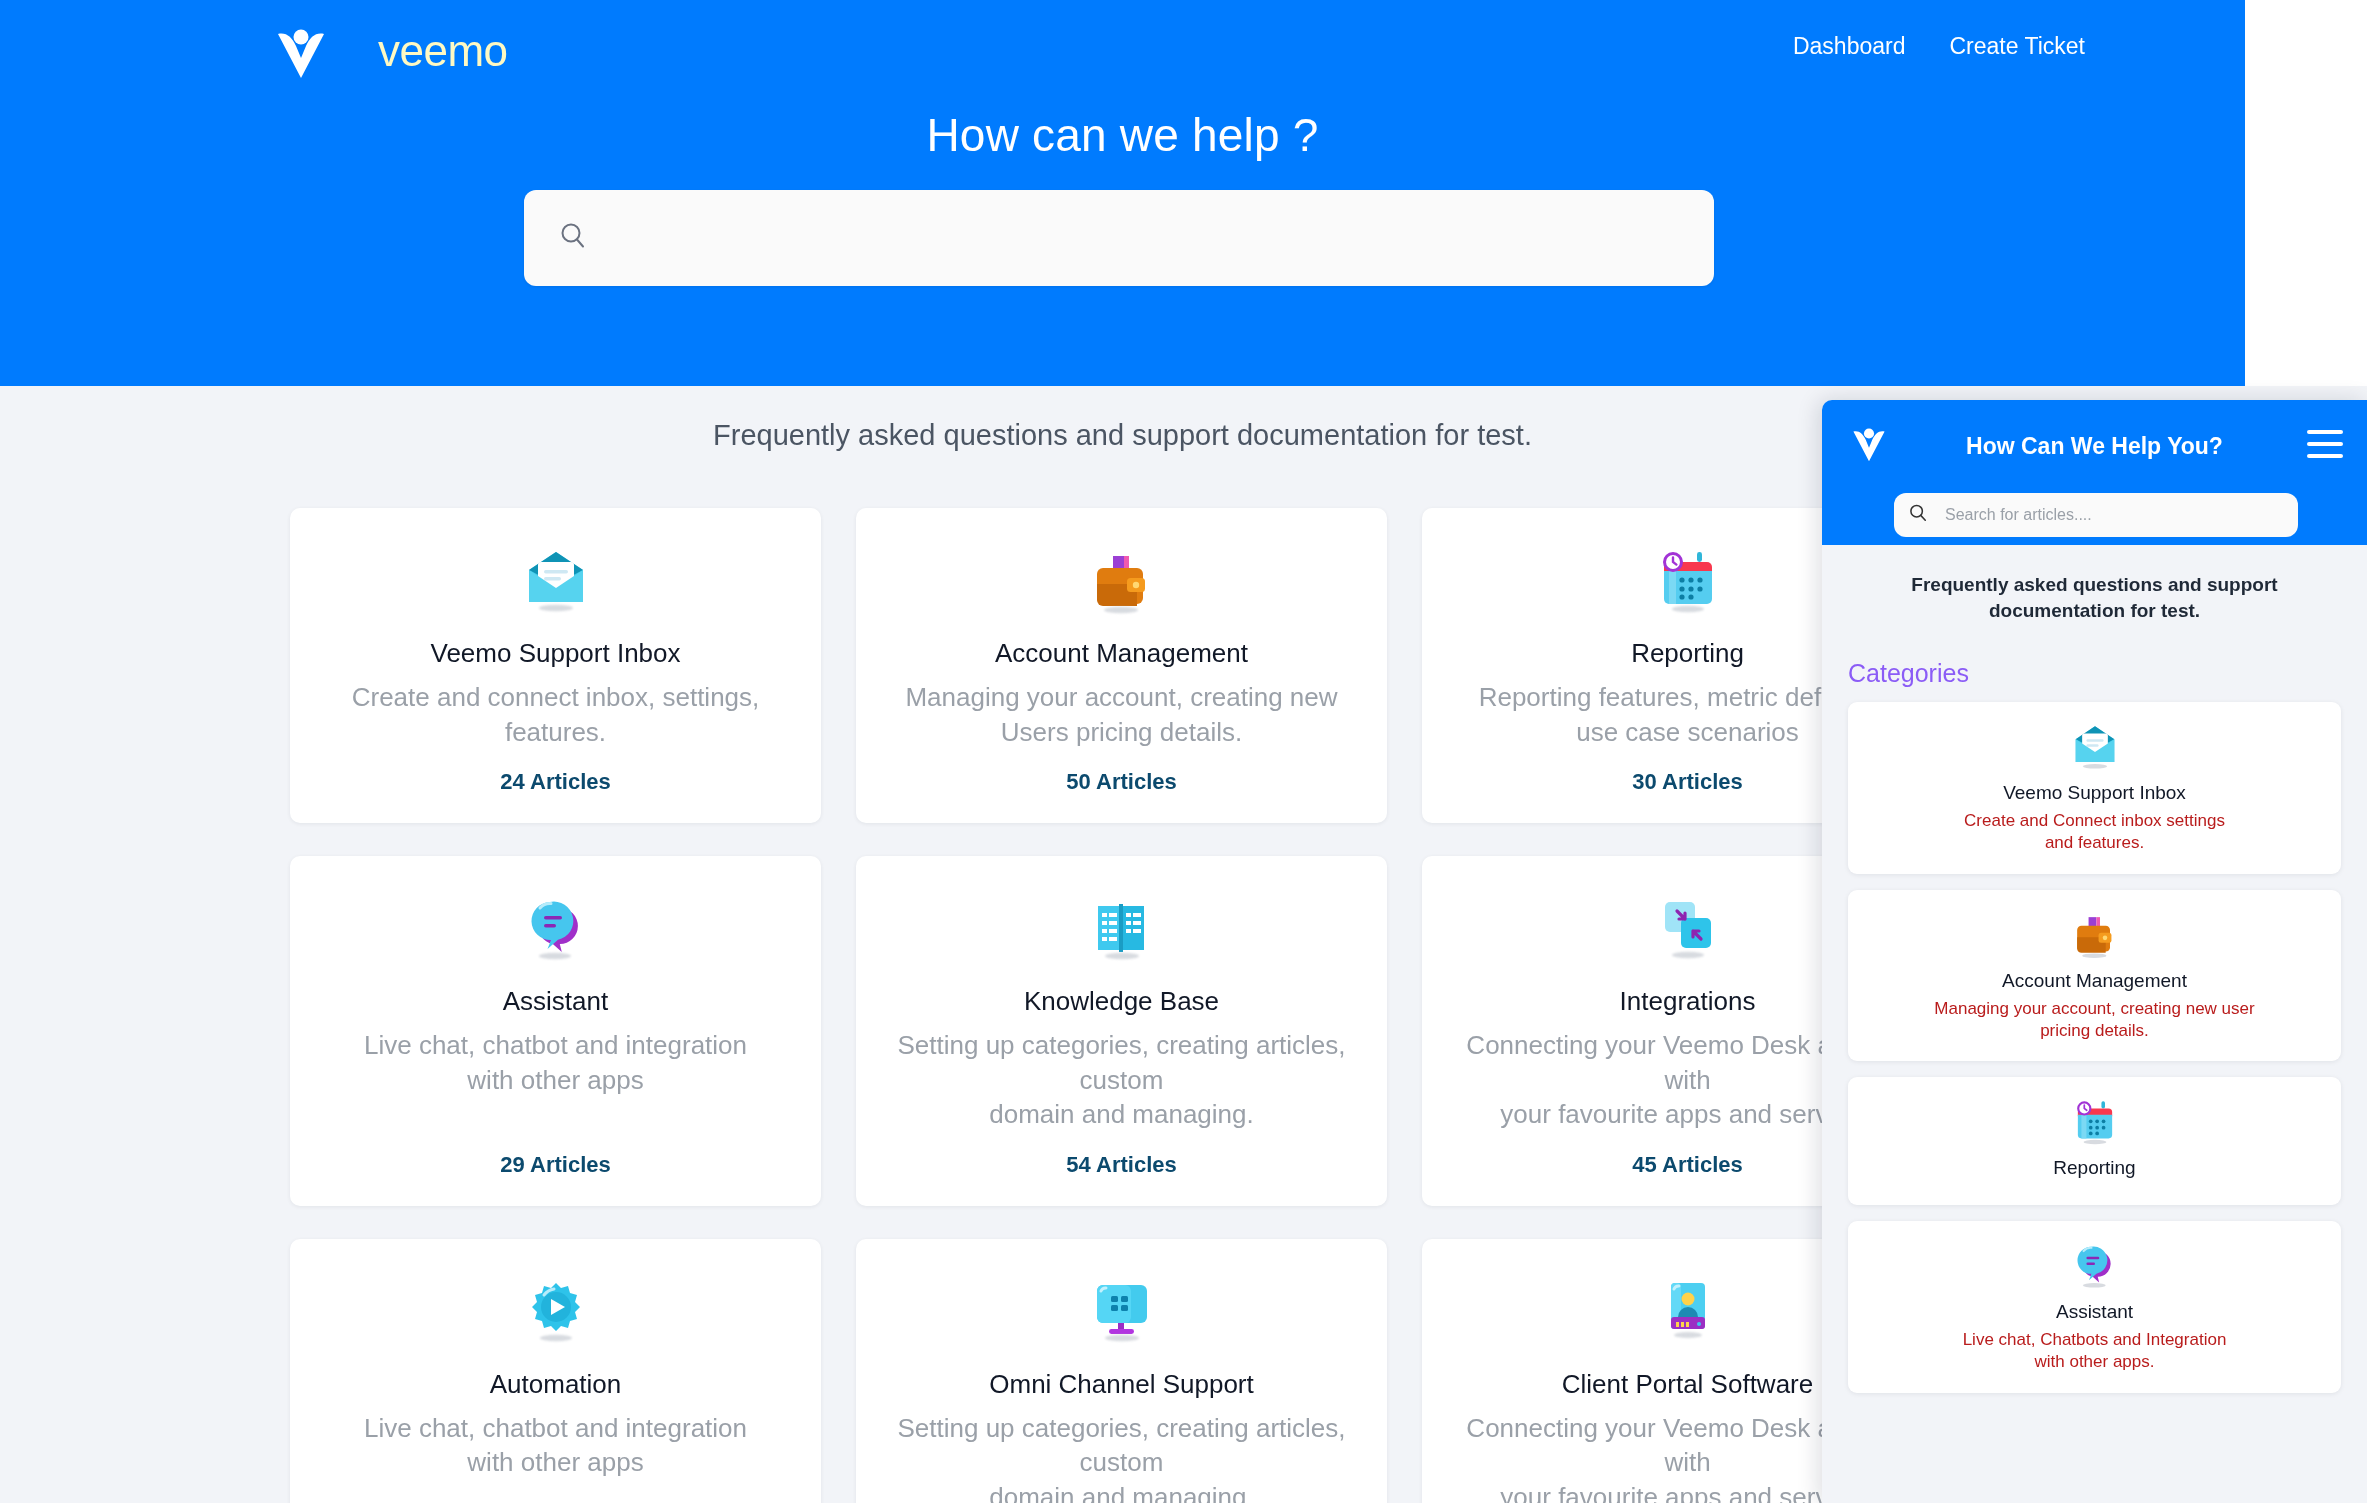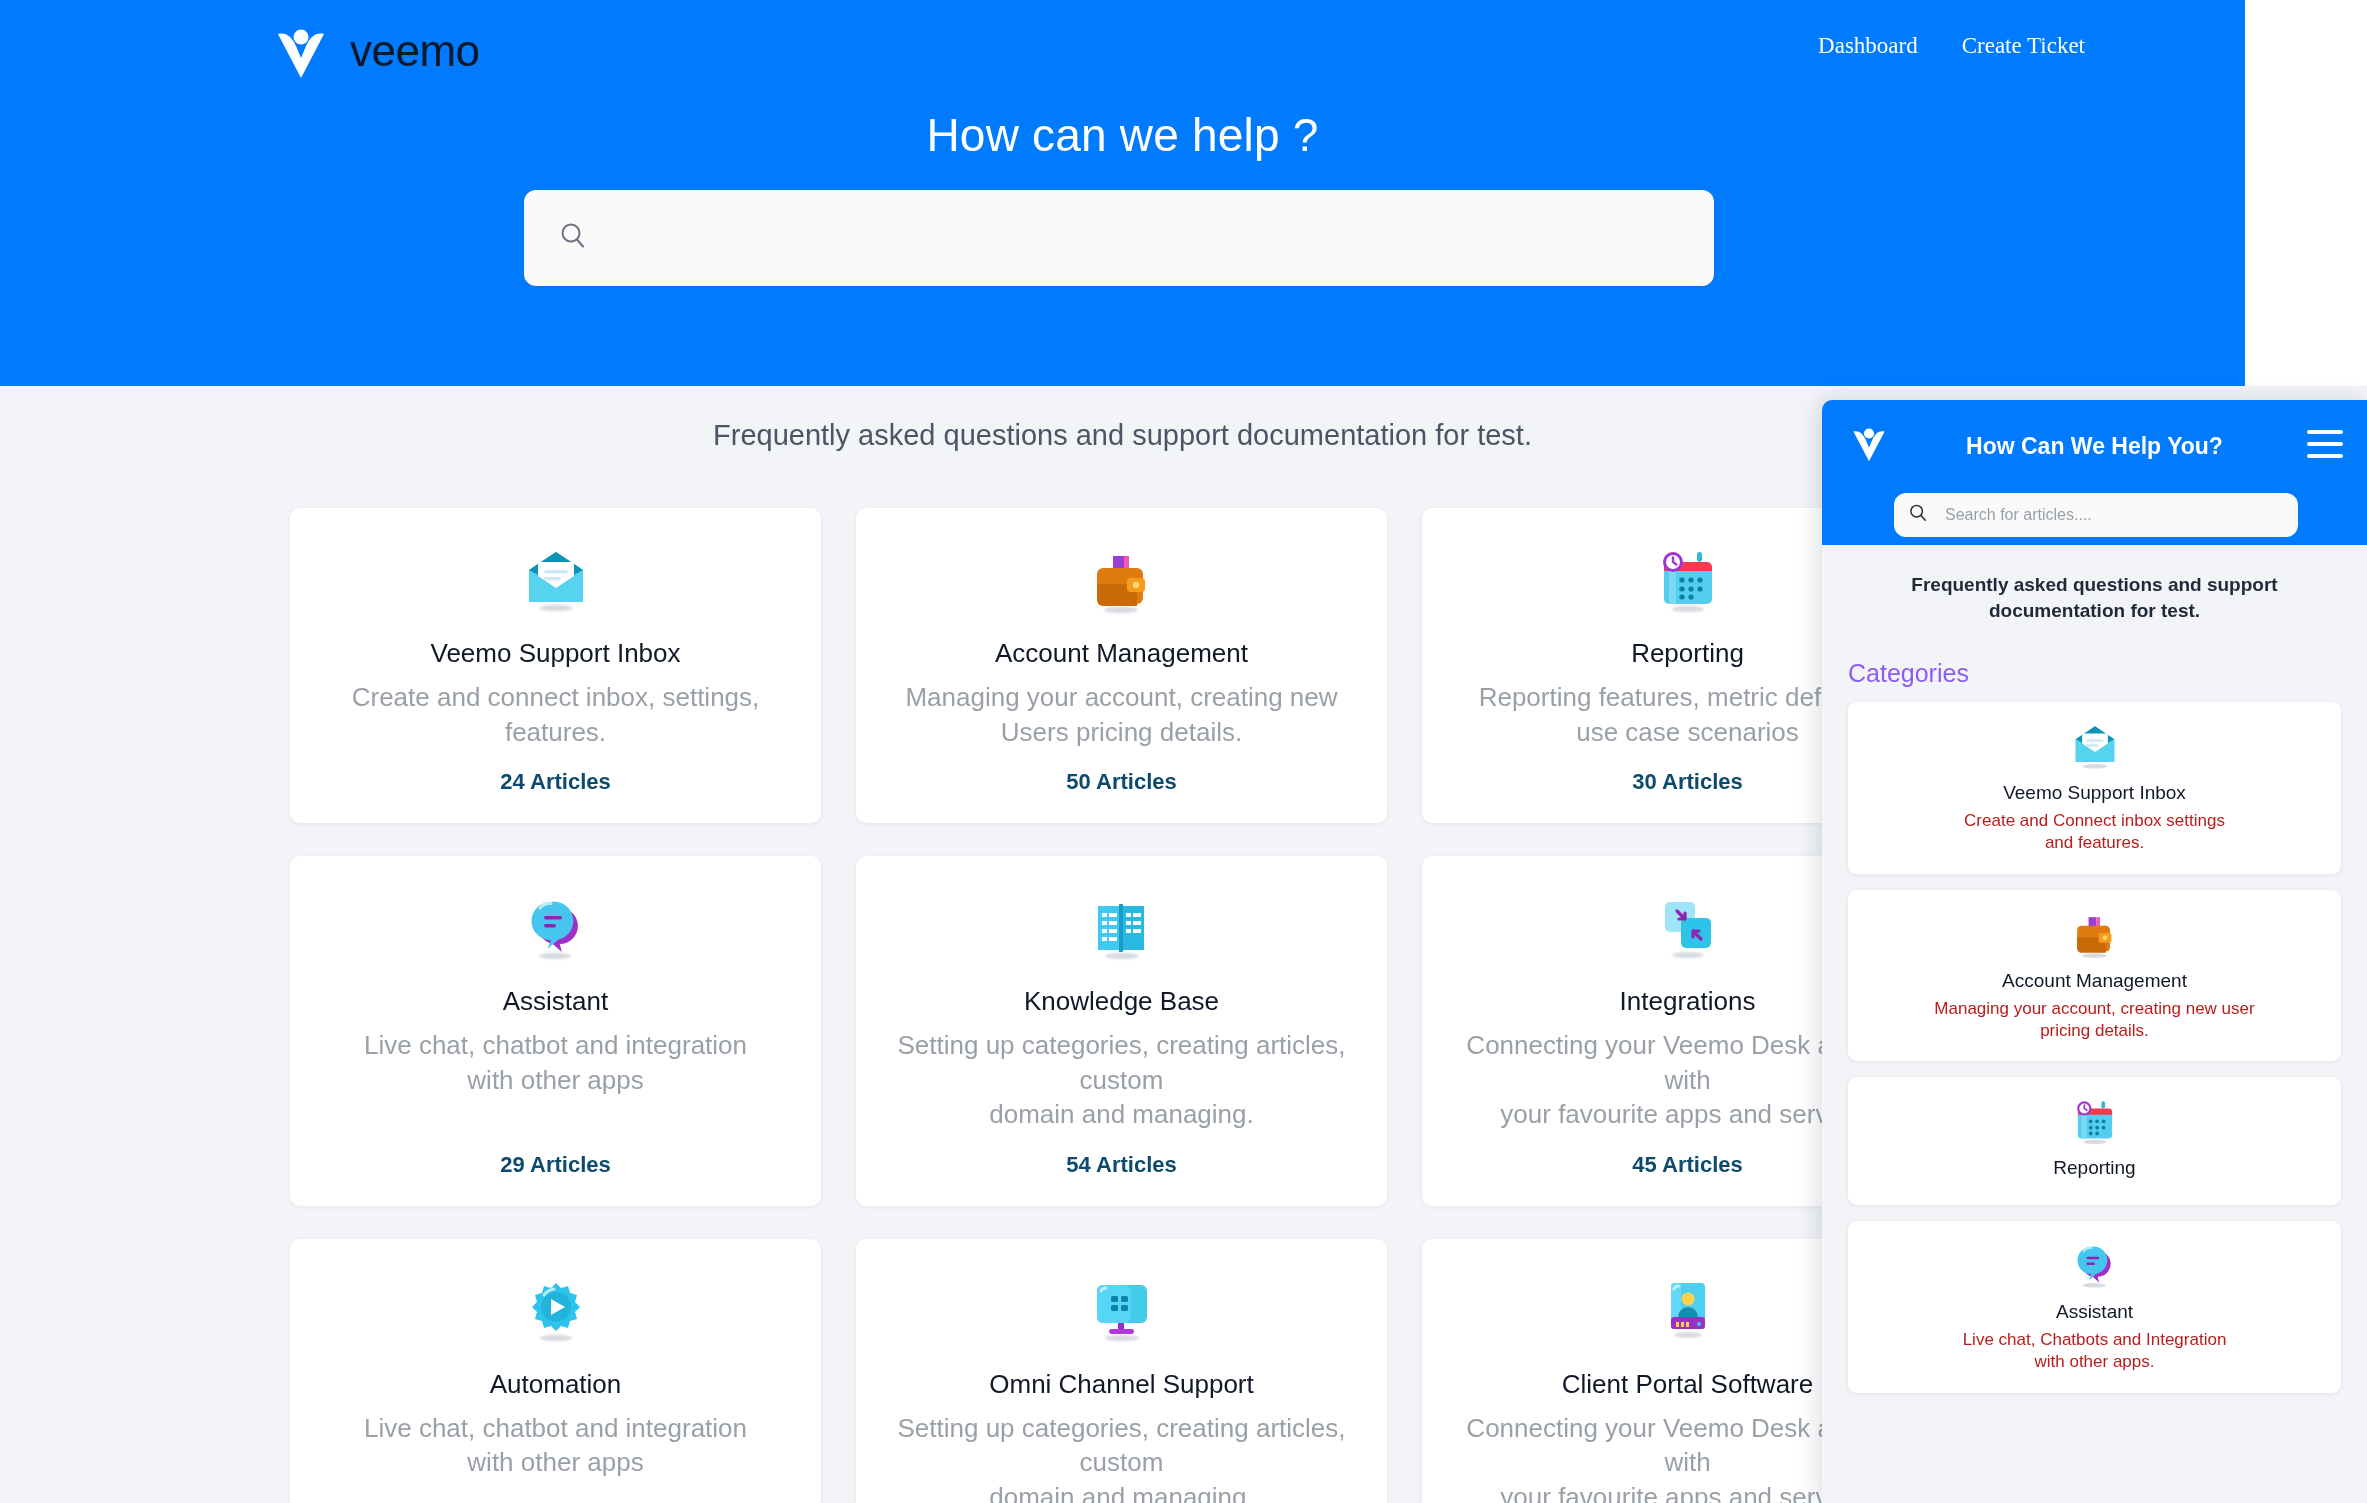--- a/index.html
+++ b/index.html
@@ -19,30 +19,29 @@
   }
   .hero-nav {
     position: absolute; left: 0; top: 0; width: 100%; height: 105px;
   }
   .brand {
     position: absolute; left: 270px; top: 20px;
     display: flex; align-items: center; gap: 18px;
   }
   .brand-mark { width: 62px; height: 62px; }
   .brand-name {
-    color: #0f172a; font-size: 44px; font-weight: 400; letter-spacing: -0.5px;
+    color: #fef9c3; font-size: 44px; font-weight: 400; letter-spacing: -0.5px; margin-left: 28px;
   }
   .nav-links {
     position: absolute; right: 160px; top: 33px;
     display: flex; gap: 44px;
   }
   .nav-links a {
     color: #ffffff; font-size: 23px; text-decoration: none; font-weight: 400;
     white-space: nowrap;
-    font-family: Liberation Serif, serif;
   }
   .hero-title {
     position: absolute; left: 0; top: 108px; width: 2245px;
     text-align: center; color:#ffffff; font-size: 46px; font-weight: 400;
     letter-spacing: 0.2px;
   }
   .hero-search {
     position: absolute; left: 524px; top: 190px;
     width: 1190px; height: 96px;
     background: #fafafa; border-radius: 12px;

